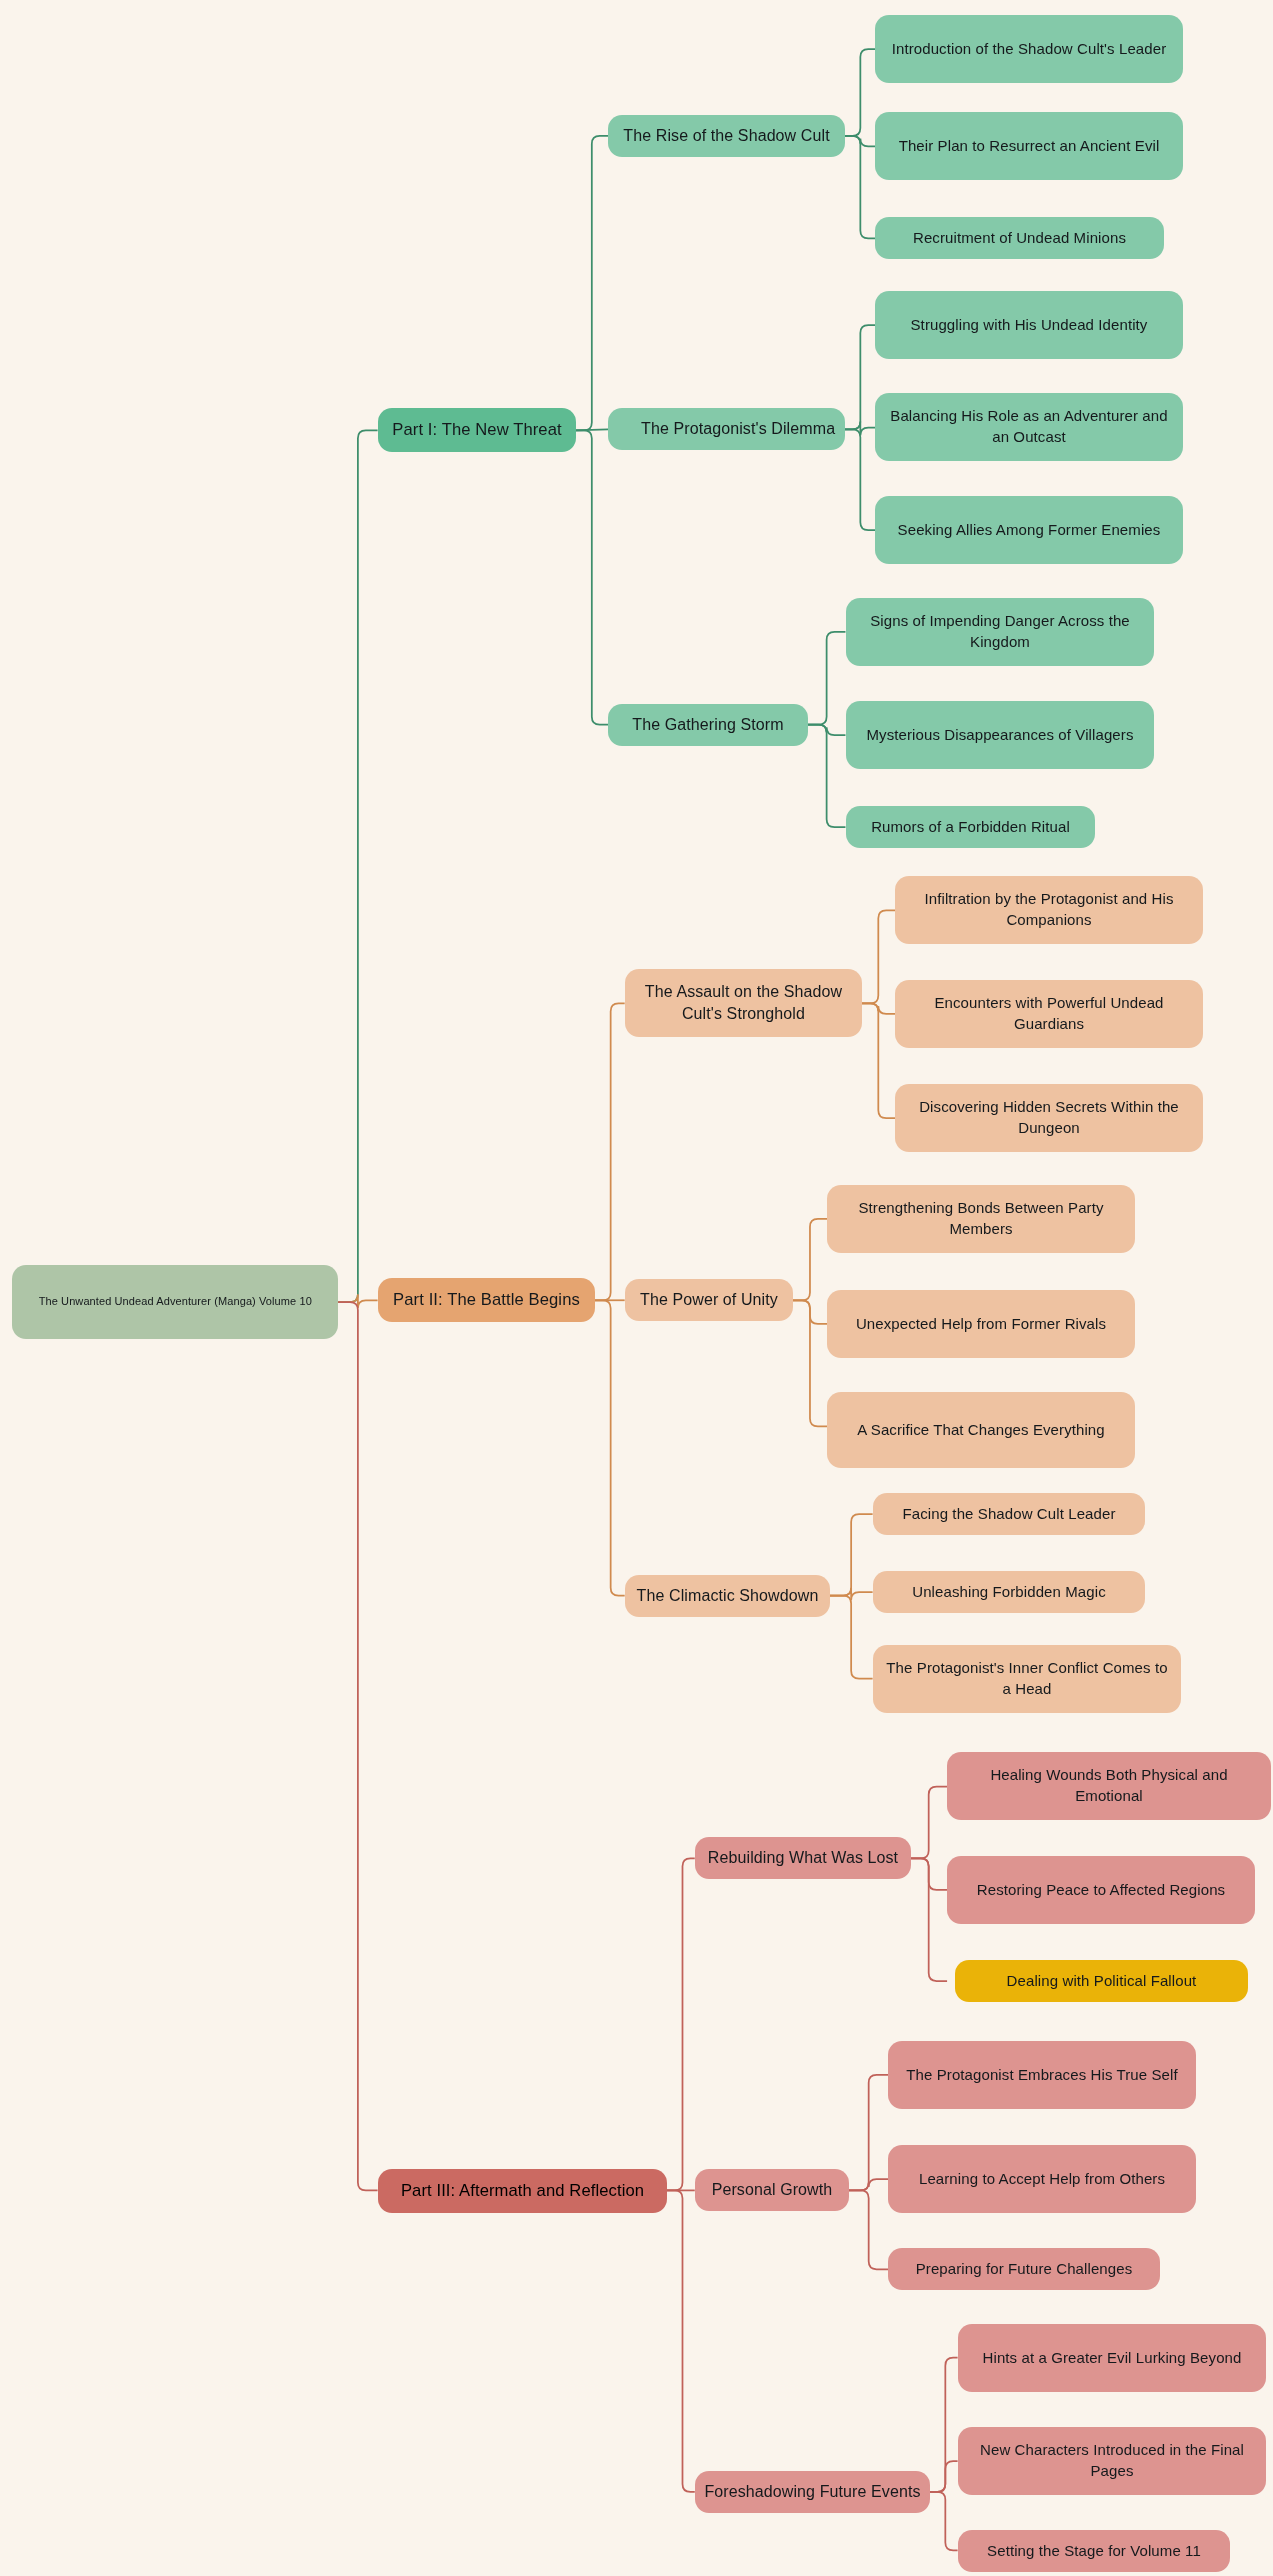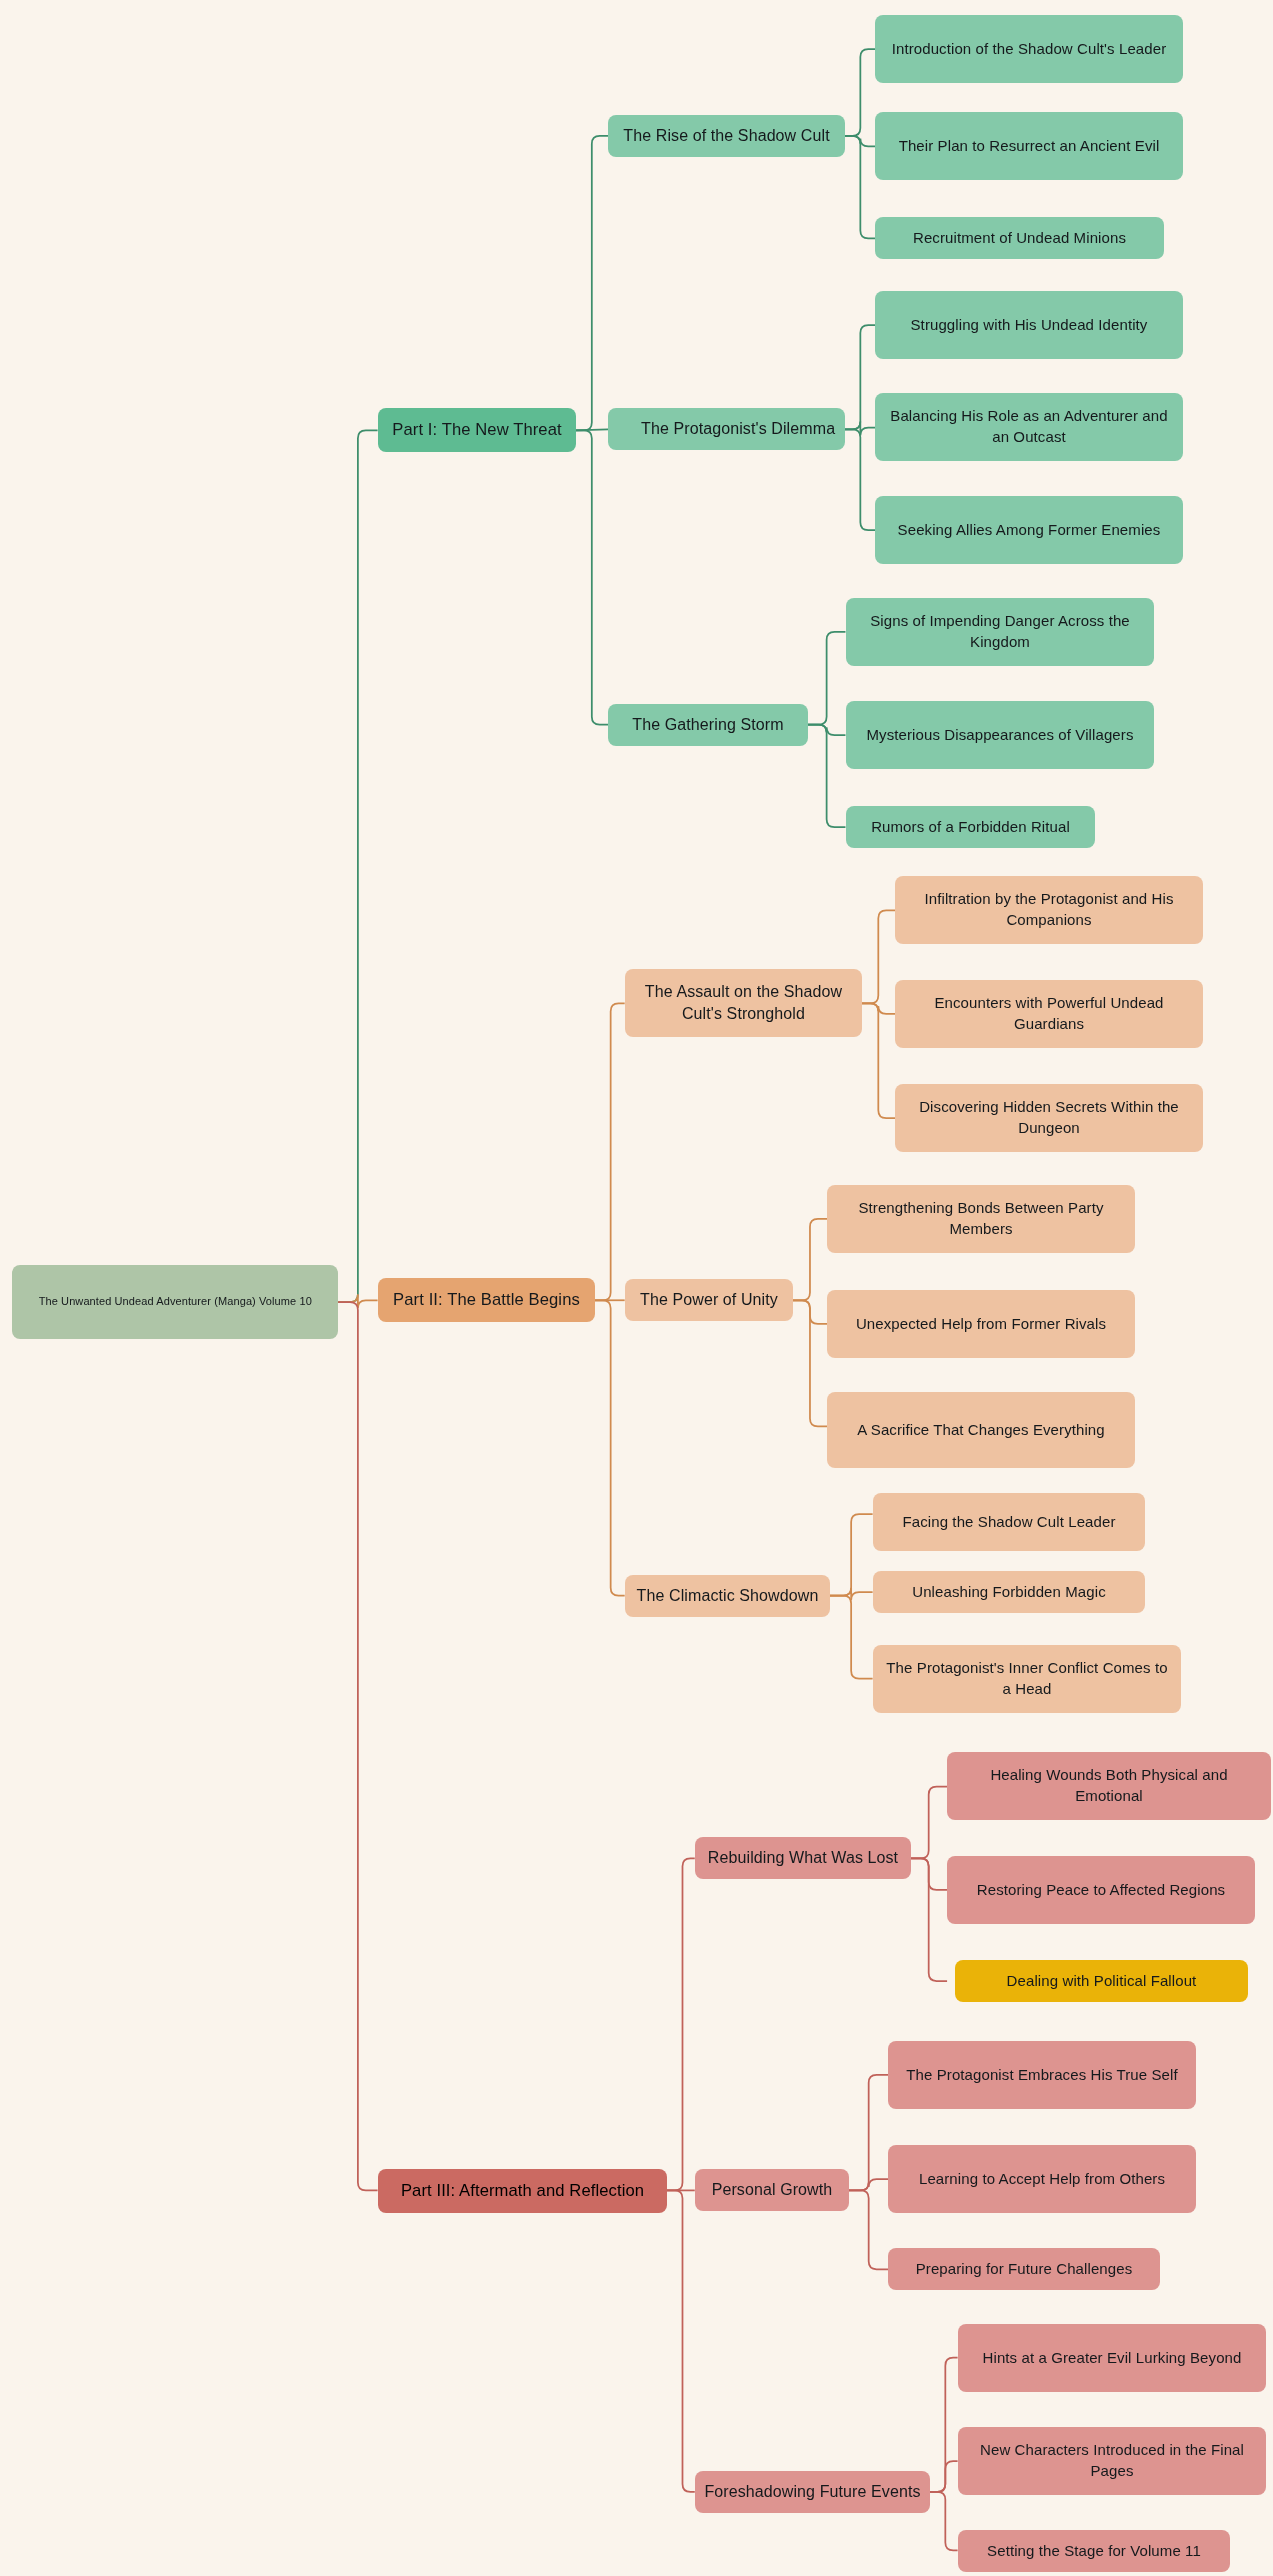--- a/index.html
+++ b/index.html
@@ -10,21 +10,21 @@
     overflow:hidden;
     position:relative;
   }
   #canvas{position:absolute;inset:0;width:1273px;height:2576px;}
   svg#edges{position:absolute;left:0;top:0;width:1273px;height:2576px;pointer-events:none;}
   .node{
     position:absolute;
     box-sizing:border-box;
     display:flex;align-items:center;justify-content:center;
     text-align:center;
-    border-radius:8px;
+    border-radius:14px;
     color:#15191c;
     line-height:1.38;
     padding:5.3px 8.8px;
     letter-spacing:0.1px;
   }
   .lvl0{font-size:11px;}
   .lvl1{font-size:16.6px;}
   .lvl2{font-size:16px;}
   .lvl3{font-size:15px;}
   .white-text{color:#000000;}
@@ -140,21 +140,21 @@
       </div>
       <div class="node lvl3" style="left: 827px; top: 1290px; width: 308px; height: 68px; background: rgb(238, 194, 161);">
         <span>Unexpected Help from Former Rivals</span>
       </div>
       <div class="node lvl3" style="left: 827px; top: 1392px; width: 308px; height: 76px; background: rgb(238, 194, 161);">
         <span>A Sacrifice That Changes Everything</span>
       </div>
       <div class="node lvl2" style="left: 625px; top: 1575px; width: 205px; height: 42px; background: rgb(238, 194, 161);">
         <span>The Climactic Showdown</span>
       </div>
-      <div class="node lvl3" style="left: 873px; top: 1493px; width: 272px; height: 58px; background: rgb(238, 194, 161);">
+      <div class="node lvl3" style="left: 873px; top: 1493px; width: 272px; height: 42px; background: rgb(238, 194, 161);">
         <span>Facing the Shadow Cult Leader</span>
       </div>
       <div class="node lvl3" style="left: 873px; top: 1571px; width: 272px; height: 42px; background: rgb(238, 194, 161);">
         <span>Unleashing Forbidden Magic</span>
       </div>
       <div class="node lvl3" style="left: 873px; top: 1645px; width: 308px; height: 68px; background: rgb(238, 194, 161);">
         <span>The Protagonist's Inner Conflict Comes to a Head</span>
       </div>
       <div class="node lvl1 white-text" style="left: 378px; top: 2169px; width: 289px; height: 44px; background: rgb(203, 106, 98);">
         <span>Part III: Aftermath and Reflection</span>

